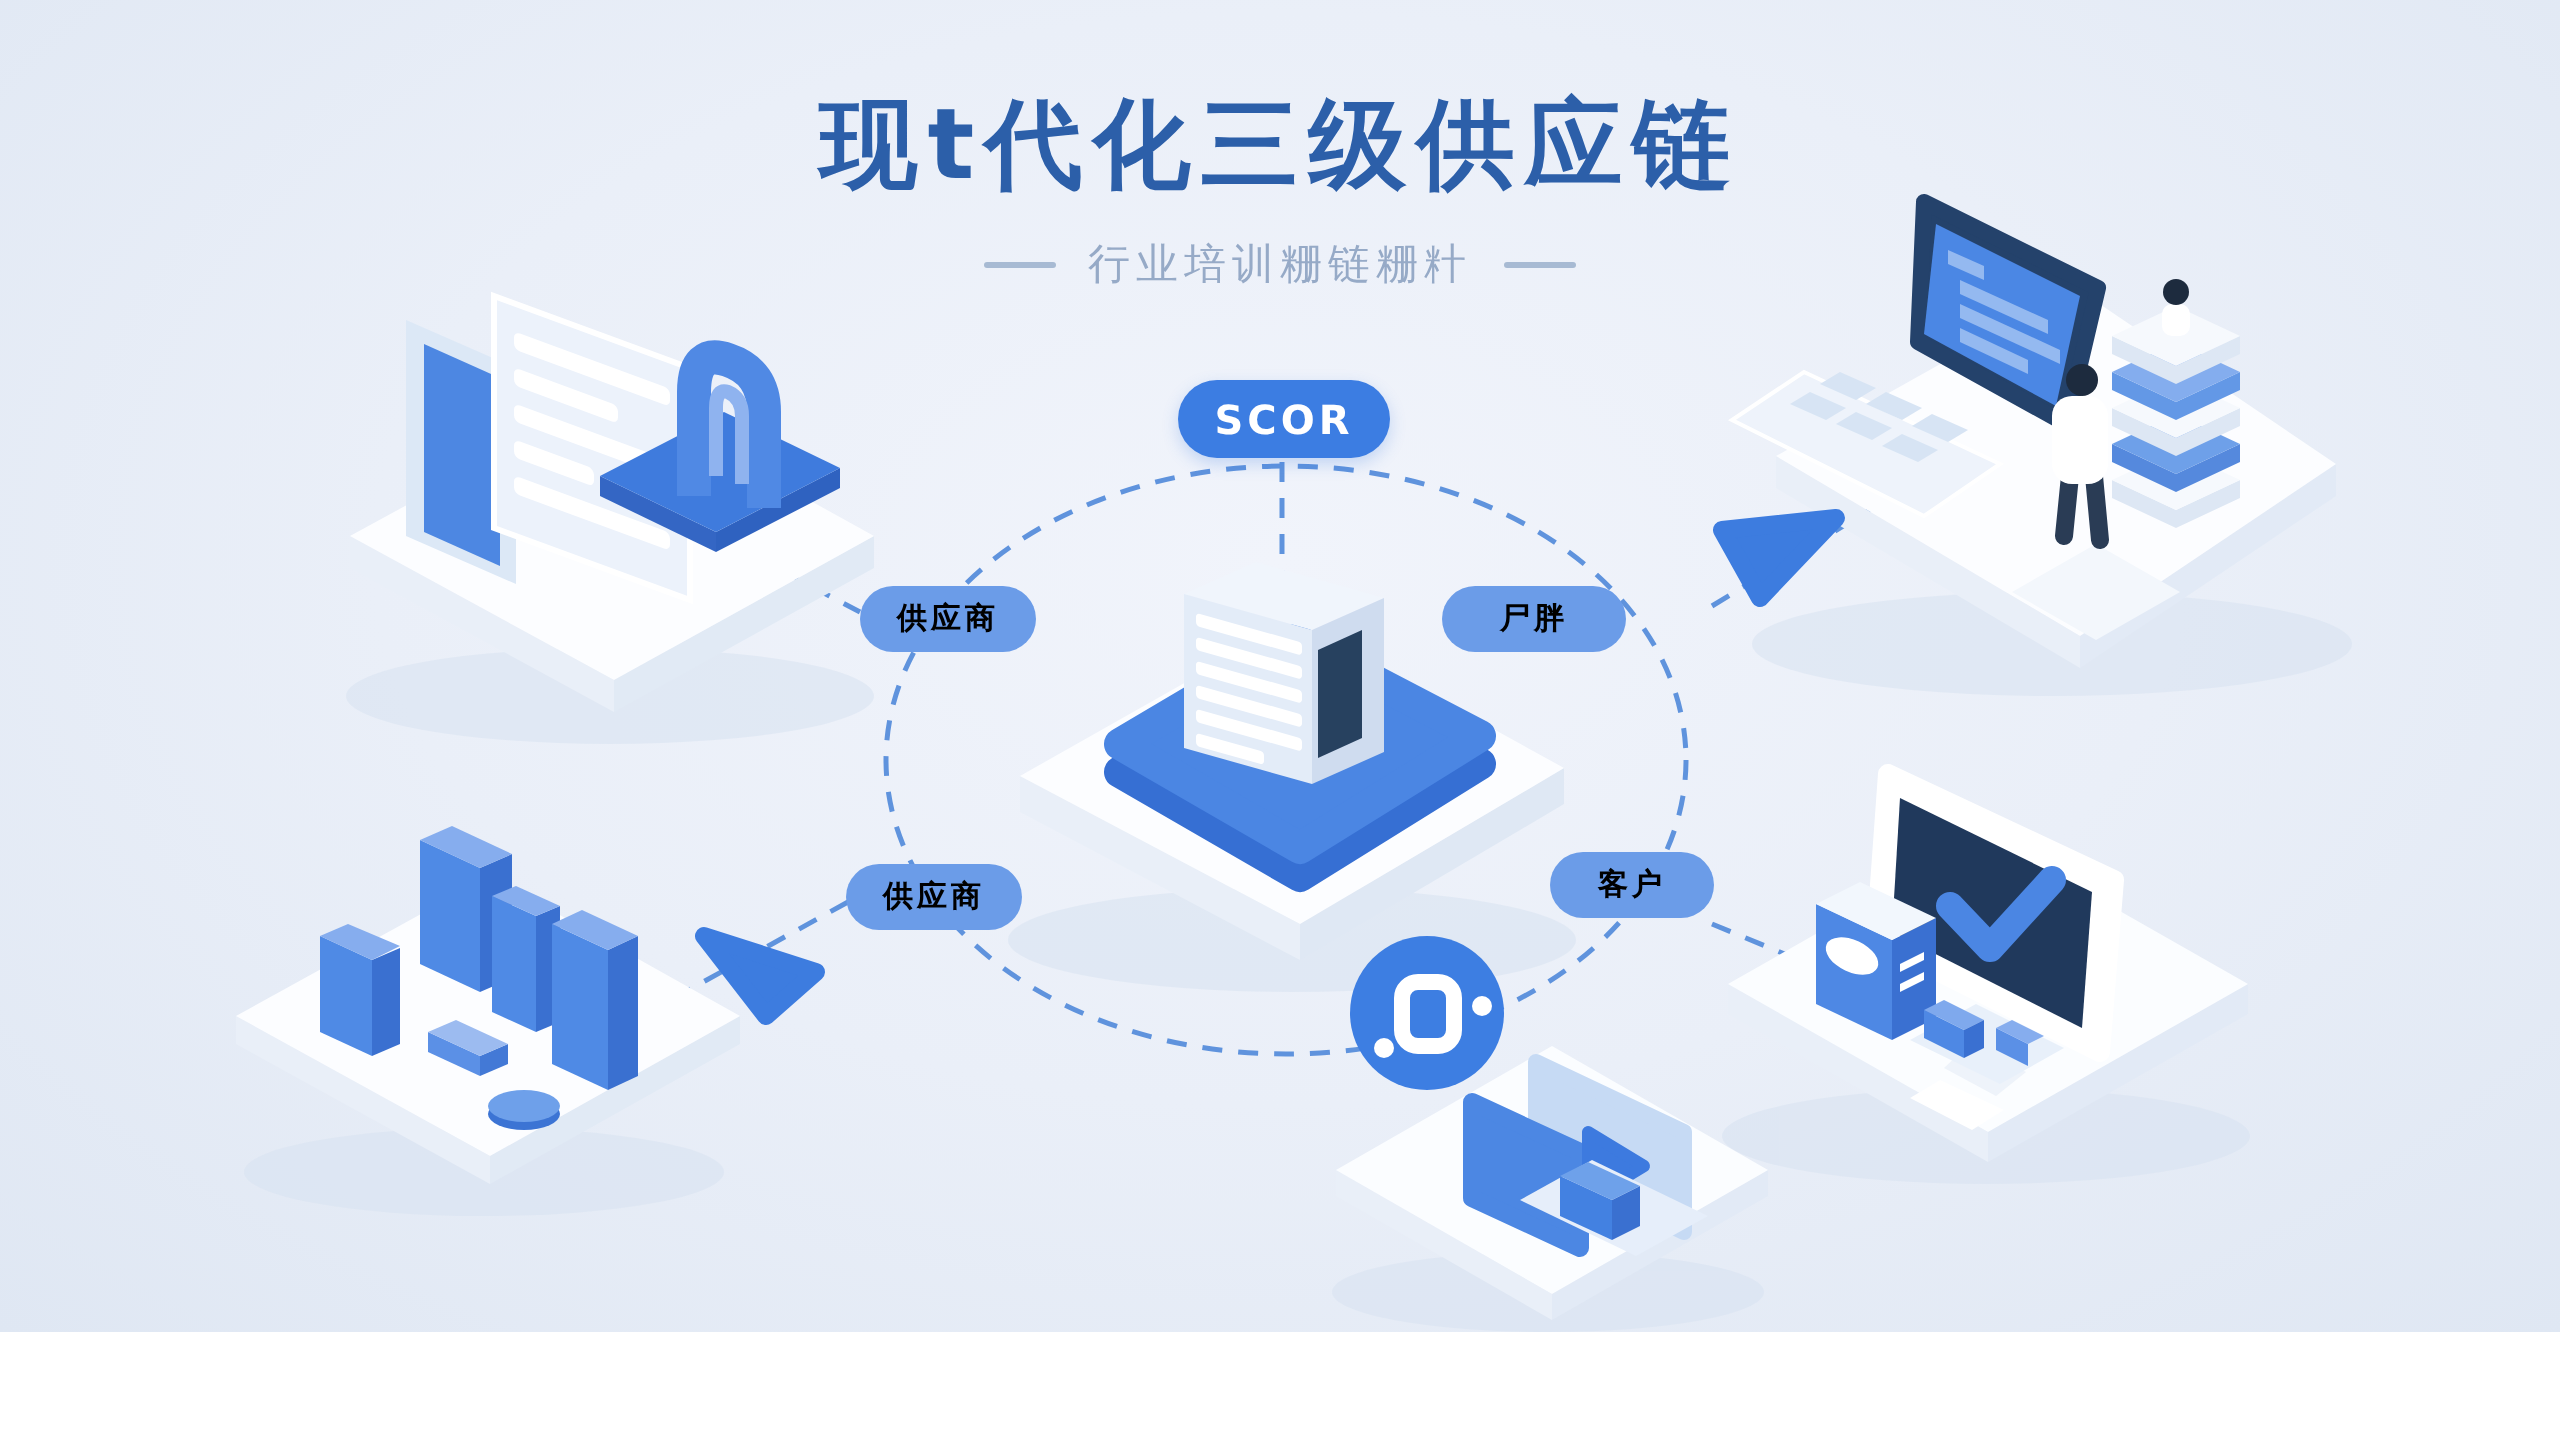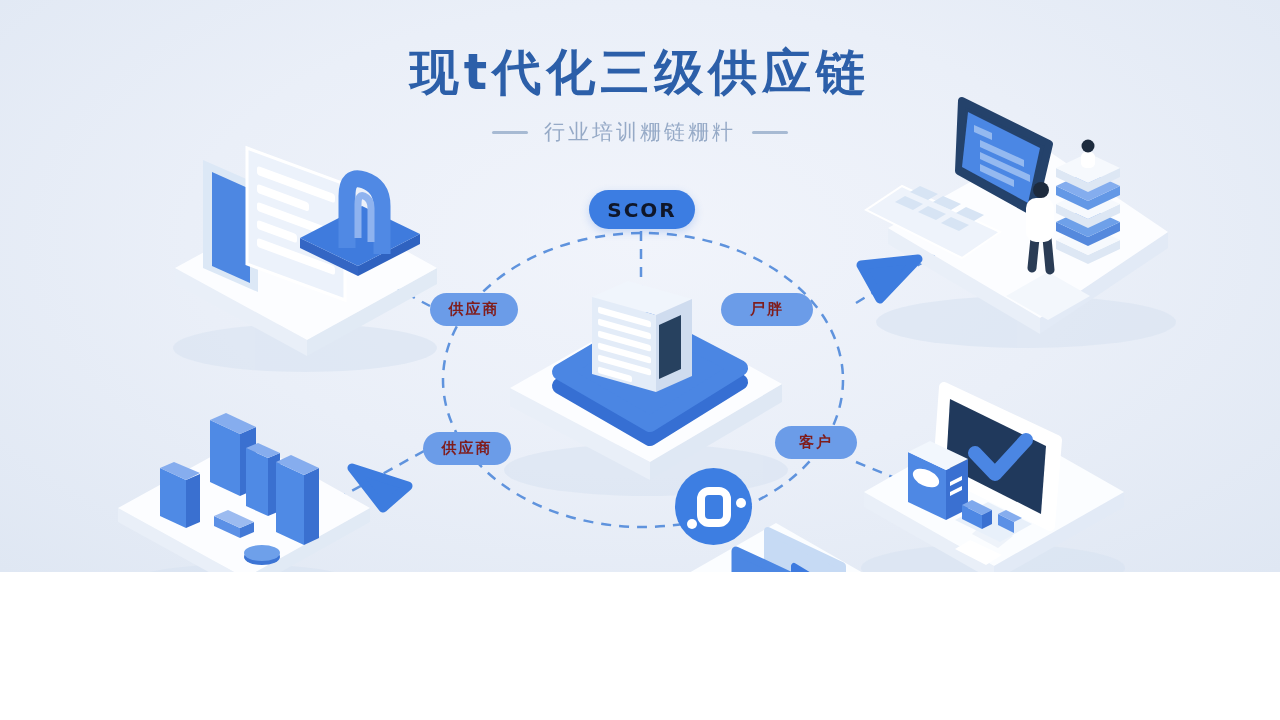--- a/index.html
+++ b/index.html
@@ -1,39 +1,39 @@
 <!DOCTYPE html>
 <html><head>
 <meta charset="utf-8">
 <style>
   html,body{margin:0;padding:0;}
   .canvas{
-    position:relative;width:1280px;height:572px;overflow:hidden;
+    position:relative;width:1280px;height:666px;overflow:hidden;
     background:radial-gradient(ellipse at 50% 42%, #f1f4fb 0%, #eaeff8 50%, #dfe7f3 100%);
     font-family:"DejaVu Sans","Liberation Sans",sans-serif;
   }
   .title{
     position:absolute;top:40px;left:0;width:100%;text-align:center;
     font-size:49px;font-weight:800;color:#2c5fa9;letter-spacing:5px;
   }
   .subtitle-row{
     position:absolute;top:118px;left:0;width:100%;
     display:flex;align-items:center;justify-content:center;gap:16px;
   }
   .subtitle-dash{width:36px;height:3px;background:#a7bad3;border-radius:2px;}
   .subtitle-text{font-size:21px;color:#96aac7;letter-spacing:3px;font-weight:500;}
   .diagram{position:absolute;left:0;top:0;}
   .badge{
     position:absolute;left:589px;top:190px;width:106px;height:39px;
-    background:#3c7de2;border-radius:20px;color:#0f172a;font-weight:bold;
+    background:#3c7de2;border-radius:20px;color:#ffffff;font-weight:bold;
     font-size:20px;letter-spacing:2px;display:flex;align-items:center;justify-content:center;
     box-shadow:0 3px 8px rgba(60,125,226,.25);
   }
   .pill{
-    position:absolute;height:33px;background:#6b9ce8;border-radius:17px;color:#7f1d1d;
+    position:absolute;height:33px;background:#6b9ce8;border-radius:17px;color:#000000;
     font-weight:bold;font-size:15px;letter-spacing:2px;
     display:flex;align-items:center;justify-content:center;
   }
   .pill-tl{left:430px;top:293px;width:88px;}
   .pill-tr{left:721px;top:293px;width:92px;}
   .pill-bl{left:423px;top:432px;width:88px;}
   .pill-br{left:775px;top:426px;width:82px;}
   .node-circle{
     position:absolute;left:675px;top:468px;width:77px;height:77px;border-radius:50%;
     background:#3d7ee2;

